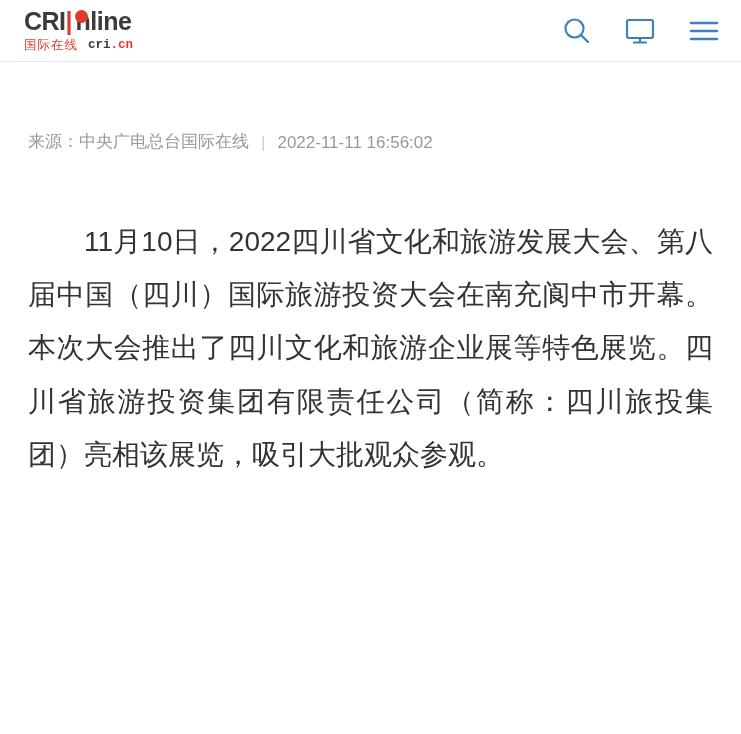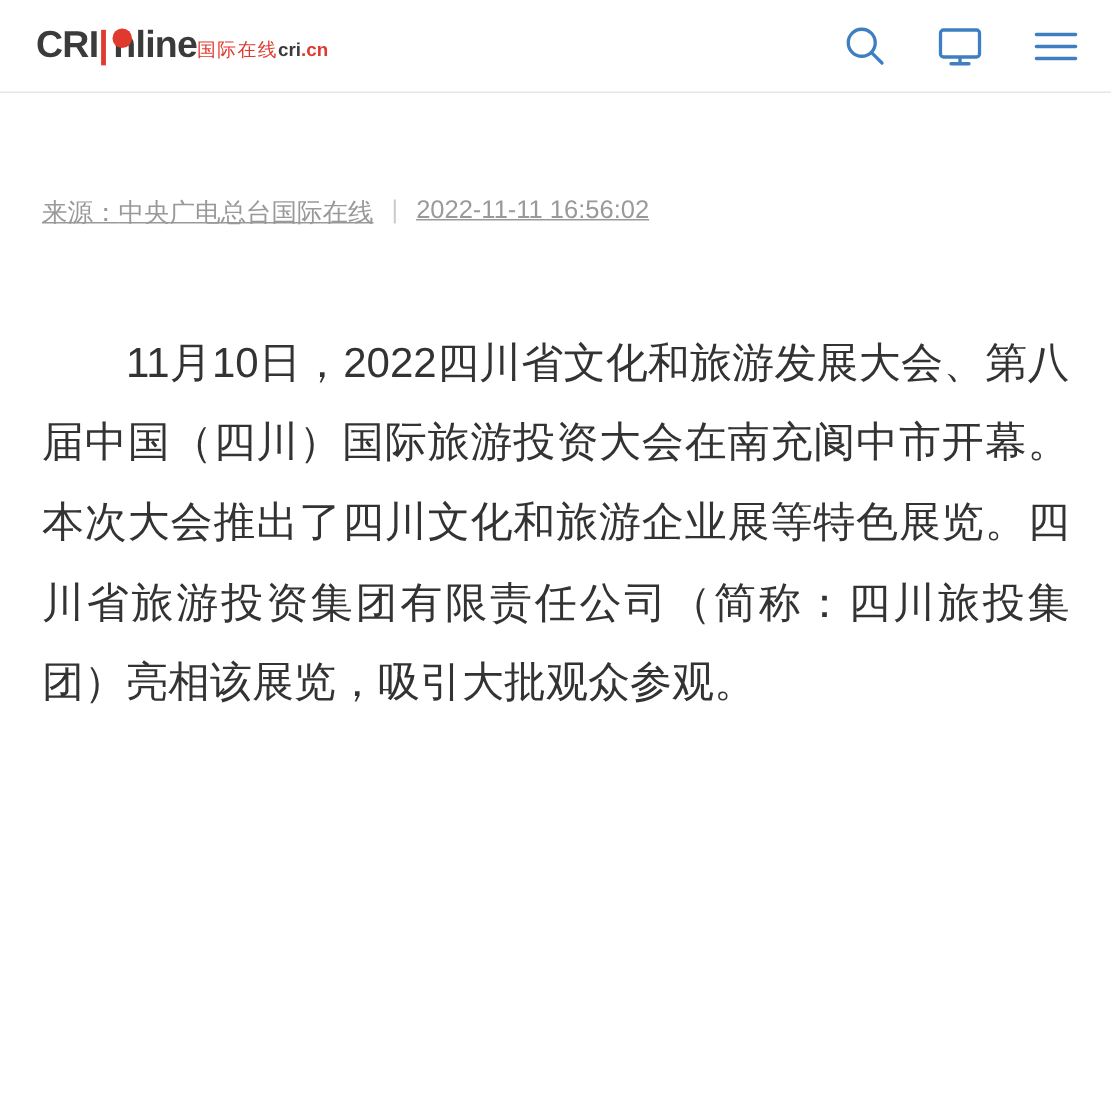--- a/index.html
+++ b/index.html
@@ -25,20 +25,21 @@
     height: 62px;
     display: flex;
     align-items: center;
     justify-content: space-between;
     padding: 0 22px 0 24px;
     border-bottom: 1px solid #e6e6e6;
   }
 
   .brand {
     display: flex;
+    flex-direction: column;
     justify-content: center;
     line-height: 1;
   }
   .brand-top {
     display: flex;
     align-items: center;
     white-space: nowrap;
   }
   .brand-cri {
     font-size: 25px;
@@ -75,22 +76,23 @@
     margin-top: 5px;
   }
   .brand-cn-text {
     font-size: 12.5px;
     color: #e03a2f;
     letter-spacing: 1px;
   }
   .brand-url {
     font-size: 12.5px;
     color: #3b3b3b;
-    margin-left: 0;
-    font-weight: bold;
+    margin-left: 10px;
+    font-weight: bold;
+    font-family: Liberation Mono, monospace;
   }
   .brand-url .cn { color: #e03a2f; }
 
   .header-icons {
     display: flex;
     align-items: center;
     gap: 34px;
   }
   .hicon {
     width: 30px;
@@ -114,23 +116,22 @@
     font-weight: normal;
     margin: 0;
     letter-spacing: 0.2px;
   }
 
   .meta {
     margin-top: 34px;
     font-size: 17px;
     color: #999999;
     display: flex;
-    align-items: flex-start;
+    align-items: flex-end;
     flex-wrap: wrap;
-    text-decoration: underline;
   }
   .meta .sep {
     margin: 0 12px;
     color: #cccccc;
   }
 
   .body {
     margin-top: 62px;
     font-size: 28px;
     line-height: 1.9;

